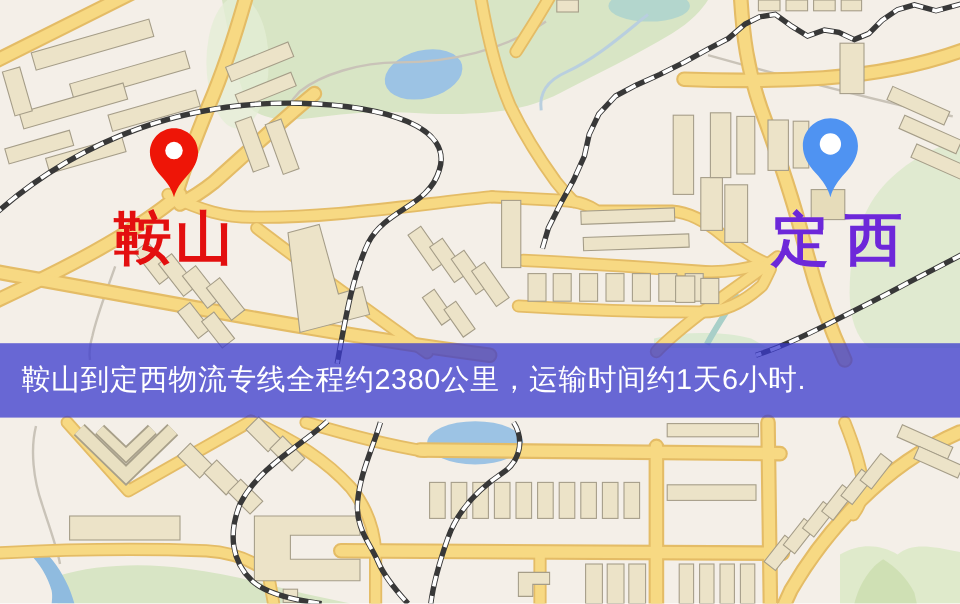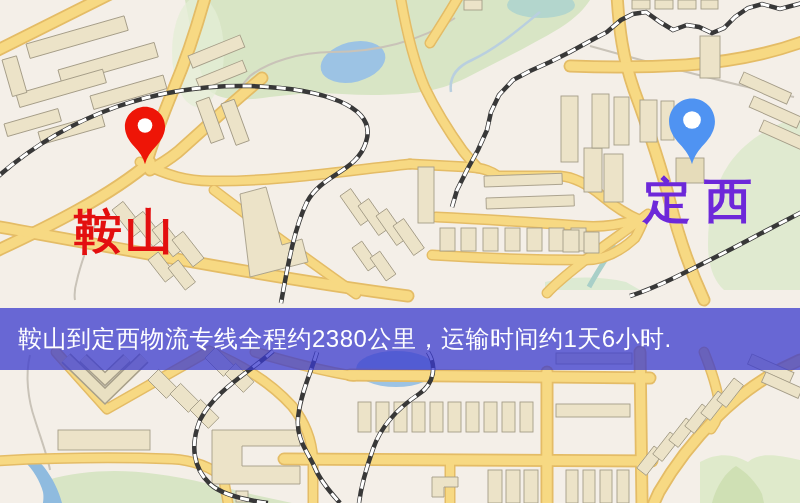--- a/index.html
+++ b/index.html
@@ -10,24 +10,24 @@
   #map-svg{position:absolute;left:0;top:0;width:800px;height:503px;display:block;}
   .pin{position:absolute;pointer-events:auto;}
   #origin-pin{left:124px;top:103px;width:42px;height:66px;}
   #destination-pin{left:668px;top:97px;width:48px;height:70px;}
   .city-label{
     position:absolute;
     font-family:"DejaVu Serif","Liberation Serif",serif;
     font-weight:700;font-size:48px;line-height:1;white-space:nowrap;
     text-shadow:0 0 1px rgba(255,255,255,.35);
   }
-  #anshan-label{left:74px;top:175px;letter-spacing:3px;margin-top:32px;}
+  #anshan-label{left:95px;top:175px;letter-spacing:3px;}
   #dingxi-label{left:643px;top:176px;letter-spacing:13px;}
   #route-banner{
-    position:absolute;left:0;top:308px;width:800px;height:62px;
+    position:absolute;left:0;top:286px;width:800px;height:62px;
     display:flex;align-items:center;box-sizing:border-box;padding:0 18px;
     font-size:24px;letter-spacing:.5px;line-height:1;
   }
 </style>
 </head>
 <body>
 
 <div id="stage">
 
   <svg id="map-svg" xmlns="http://www.w3.org/2000/svg" viewBox="0 0 800 503">

